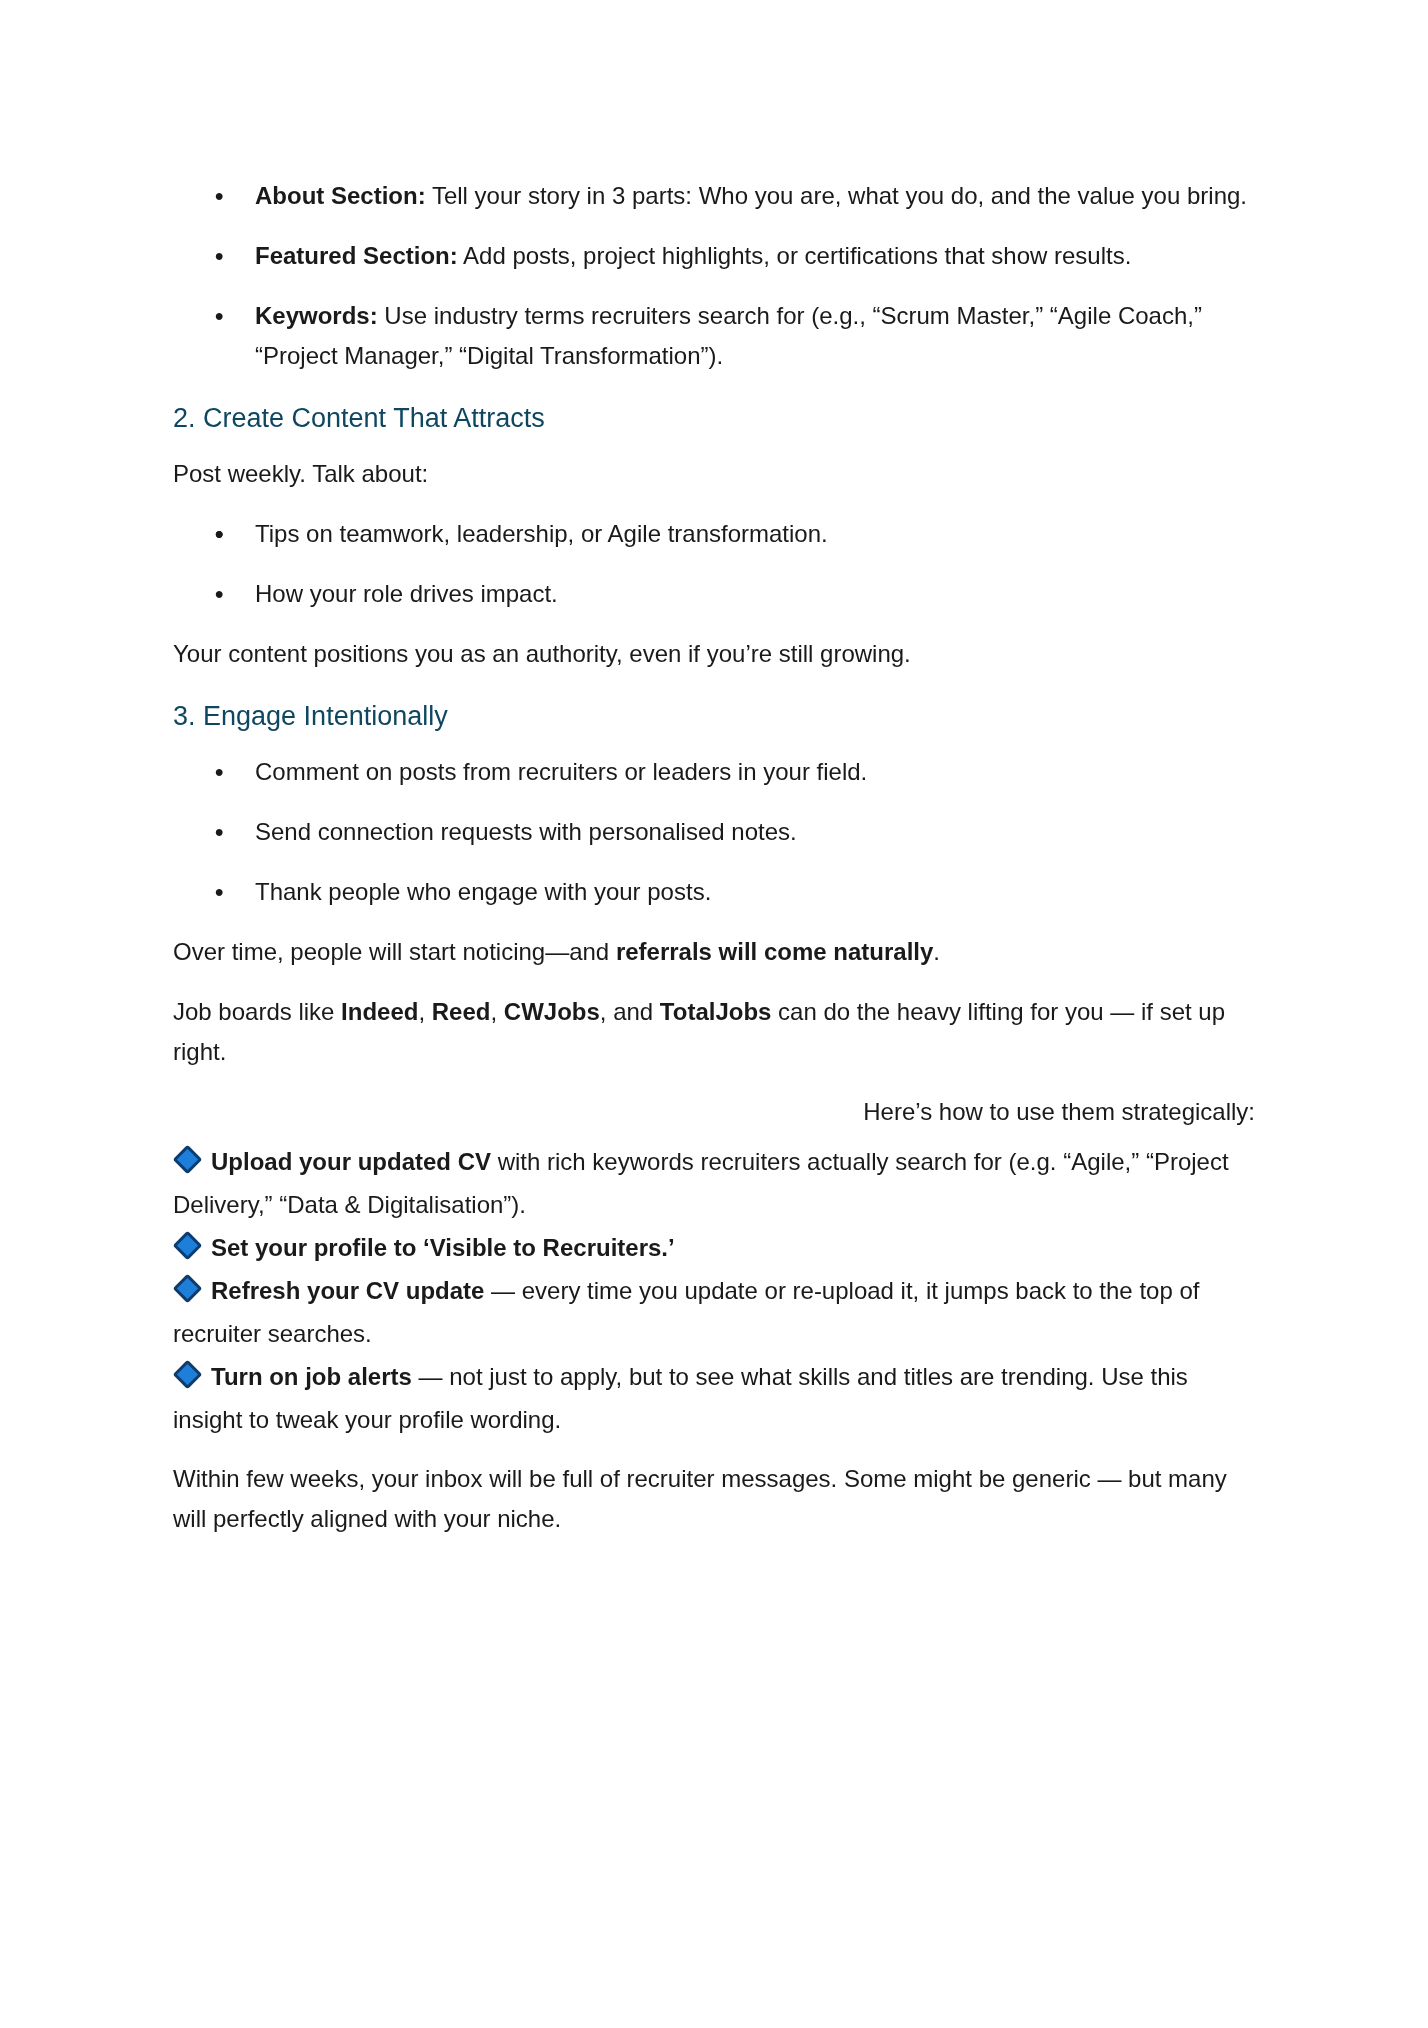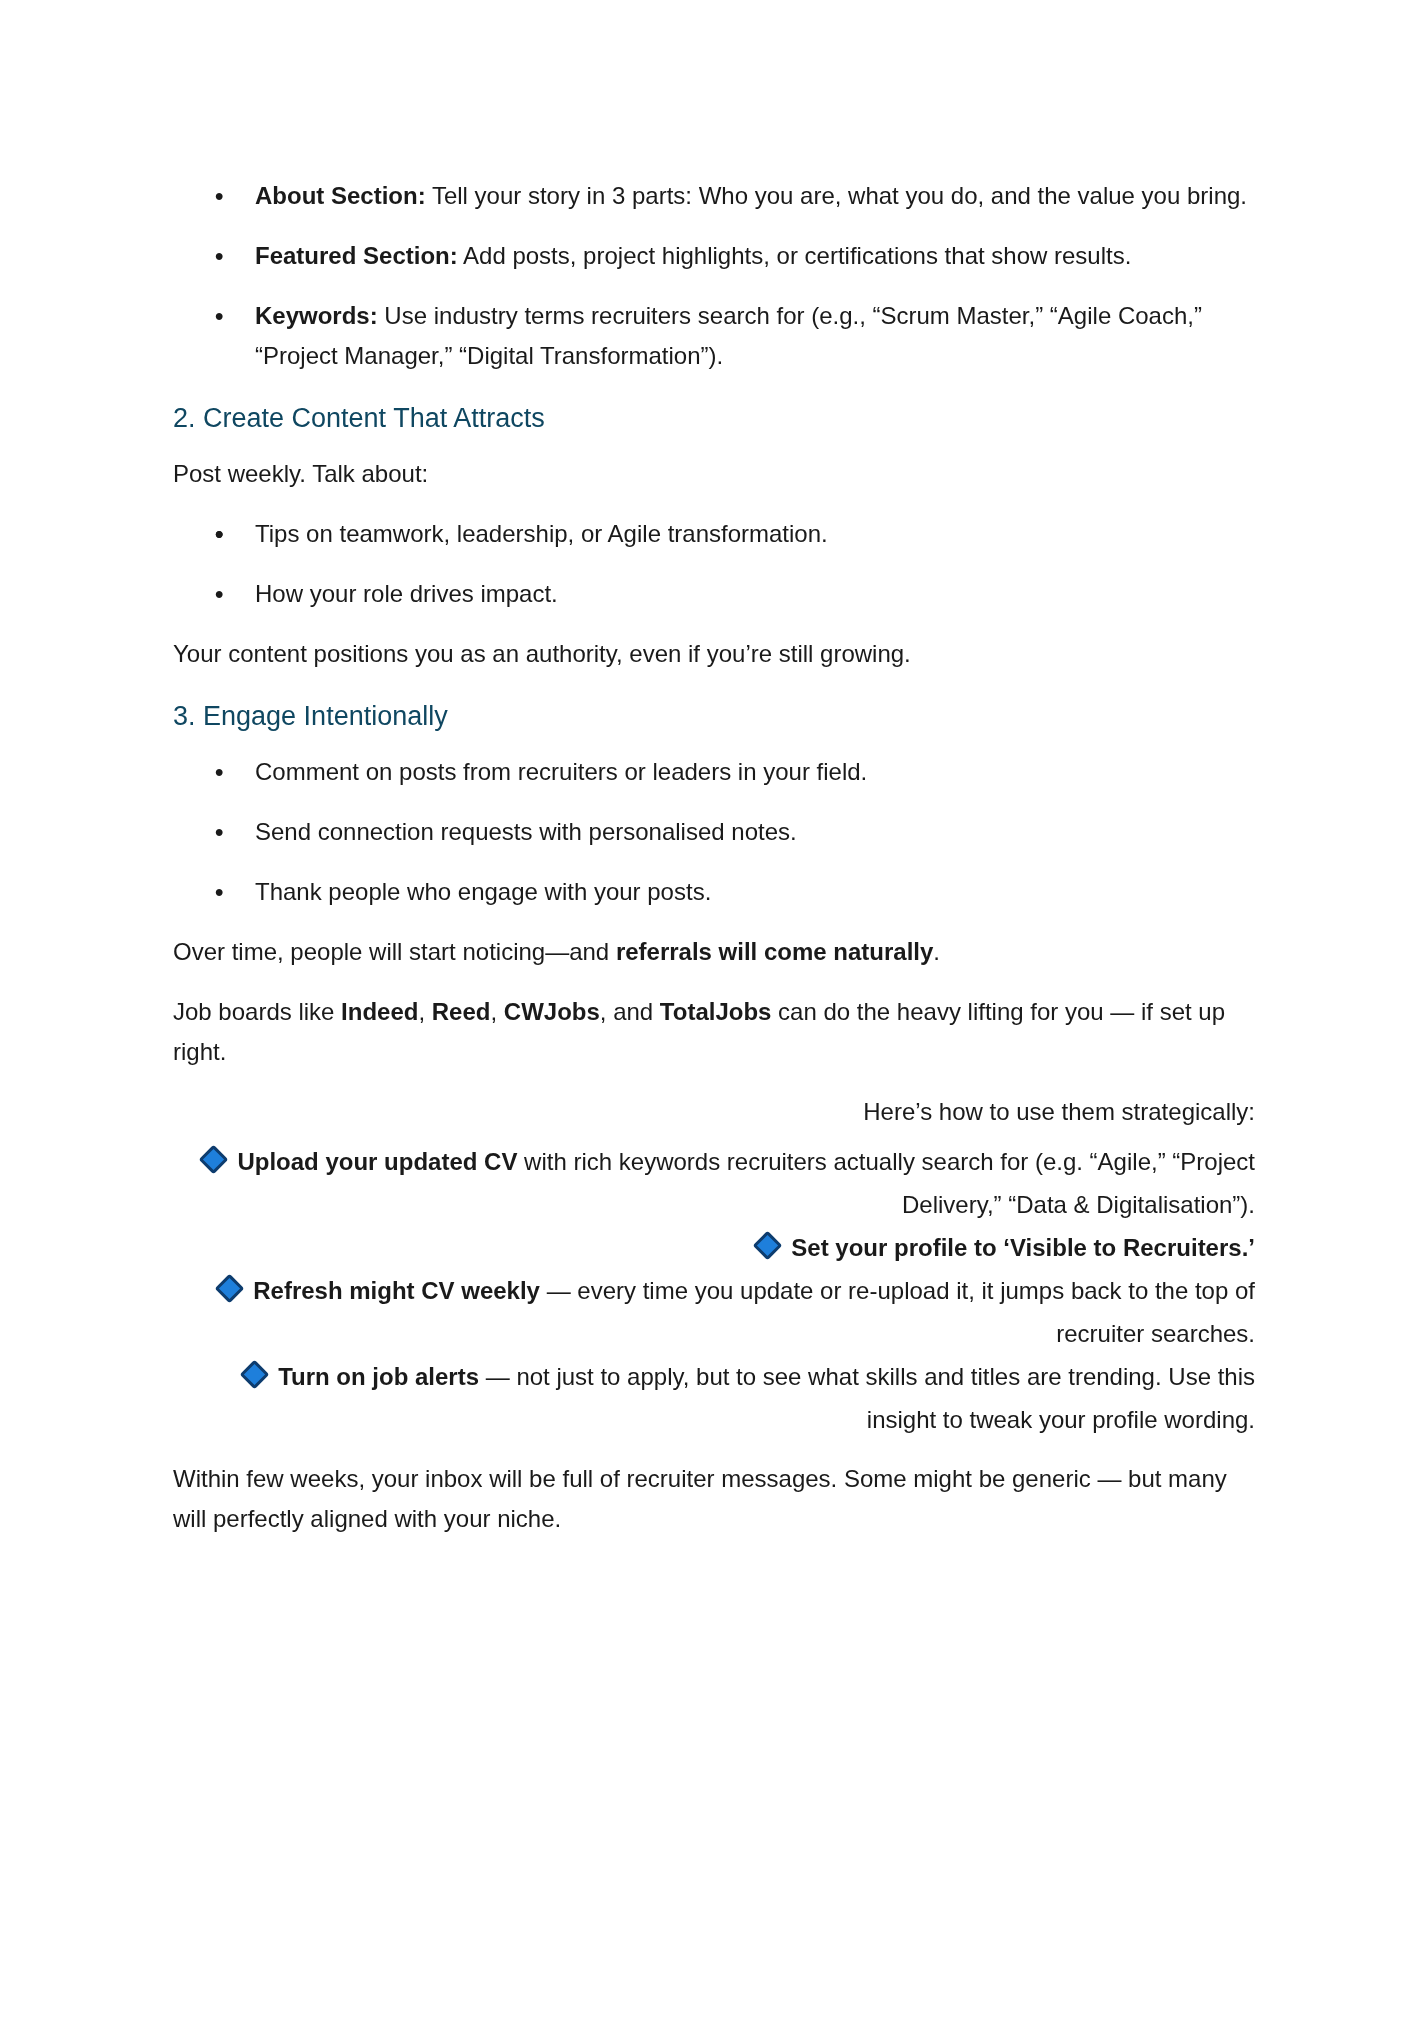--- a/index.html
+++ b/index.html
@@ -32,21 +32,21 @@
   }
   h2.section{margin-top:64px;}
   ul.bullets{list-style:none;margin:0;padding:0;}
   ul.bullets li{position:relative;padding-left:82px;margin-bottom:20px;}
   ul.bullets li .marker{
     position:absolute;left:42px;top:0;
     font-weight:700;
   }
   ul.bullets li.justify{text-align:justify;}
   .diamond-group{margin-bottom:18px;}
-  .diamond-group p{line-height:43px;margin:0;text-align:right;}
+  .diamond-group p{line-height:43px;margin:0;}
   .diamond{
     display:inline-block;
     width:15px;height:15px;
     background:var(--diamond-fill);
     border:3px solid var(--diamond-border);
     border-radius:3px;
     transform:rotate(45deg);
     margin:0 13px 0 4px;
   }
   .seg-b{font-weight:700;}
@@ -74,17 +74,17 @@
       <li><span class="marker">•</span><span class="">Comment on posts from recruiters or leaders in your field.</span></li>
       <li><span class="marker">•</span><span class="">Send connection requests with personalised notes.</span></li>
       <li><span class="marker">•</span><span class="">Thank people who engage with your posts.</span></li>
     </ul>
     <p><span class="">Over time, people will start noticing—and </span><span class="seg-b ">referrals will come naturally</span><span class="">.</span></p>
     <p><span class="">Job boards like </span><span class="seg-b ">Indeed</span><span class="">, </span><span class="seg-b ">Reed</span><span class="">, </span><span class="seg-b ">CWJobs</span><span class="">, and </span><span class="seg-b ">TotalJobs</span><span class=""> can do the heavy lifting for you — if set up right.</span></p>
     <p class="tight"><span class="">Here’s how to use them </span><span class="seg-i">strategically</span><span class="">:</span></p>
     <div class="diamond-group">
       <p><span class="diamond"></span><span class="seg-b ">Upload your updated CV</span><span class=""> with rich keywords recruiters actually search for (e.g. “Agile,” “Project Delivery,” “Data &amp; Digitalisation”).</span></p>
       <p><span class="diamond"></span><span class="seg-b ">Set your profile to ‘Visible to Recruiters.’</span></p>
-      <p><span class="diamond"></span><span class="seg-b ">Refresh might CV weekly</span><span class=""> — every time you update or re-upload it, it jumps back to the top of recruiter searches.</span></p>
+      <p><span class="diamond"></span><span class="seg-b ">Refresh your CV update</span><span class=""> — every time you update or re-upload it, it jumps back to the top of recruiter searches.</span></p>
       <p><span class="diamond"></span><span class="seg-b ">Turn on job alerts</span><span class=""> — not just to apply, but to see what skills and titles are trending. Use this insight to tweak your profile wording.</span></p>
     </div>
     <p><span class="">Within few weeks, your inbox will be full of recruiter messages. Some might be generic — but many will perfectly aligned with your niche.</span></p>
   </main>
 
 </body></html>

